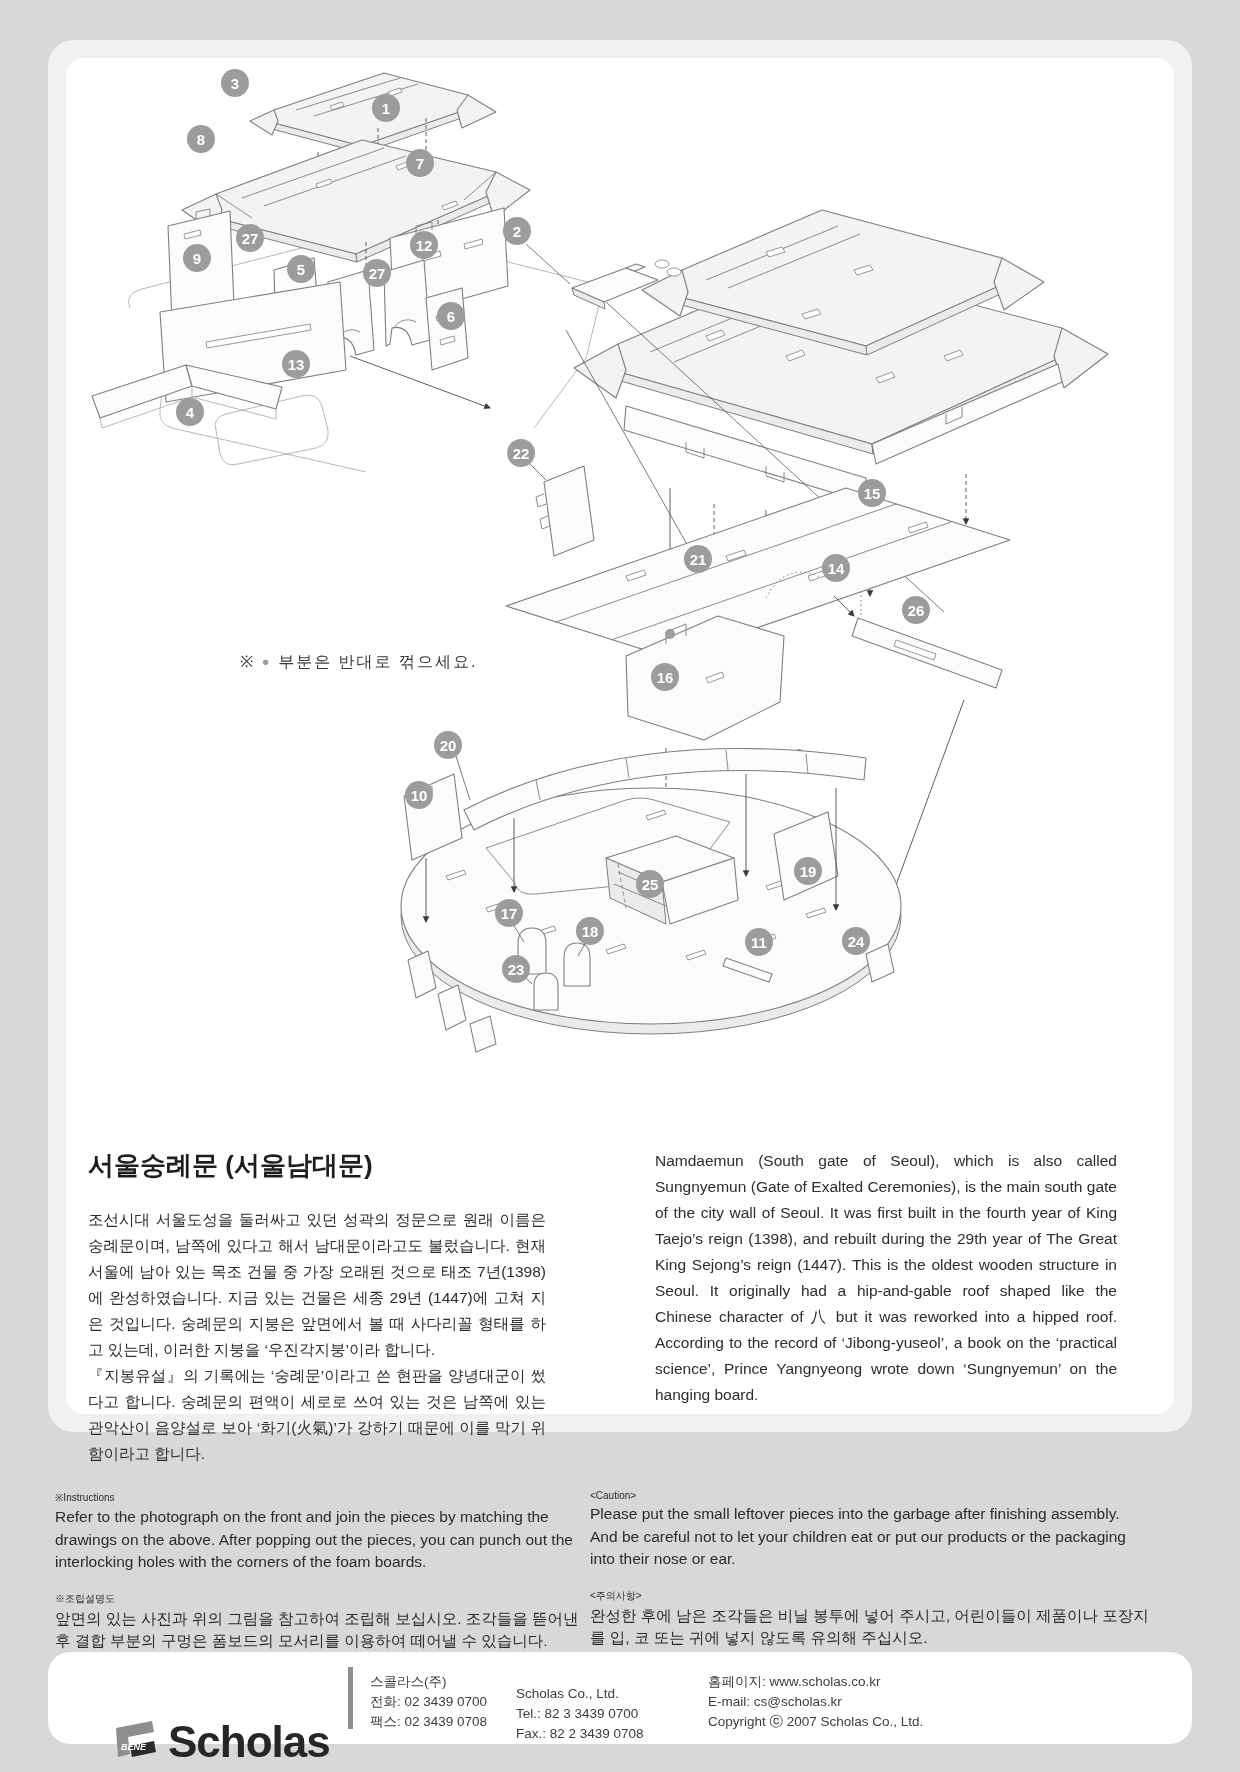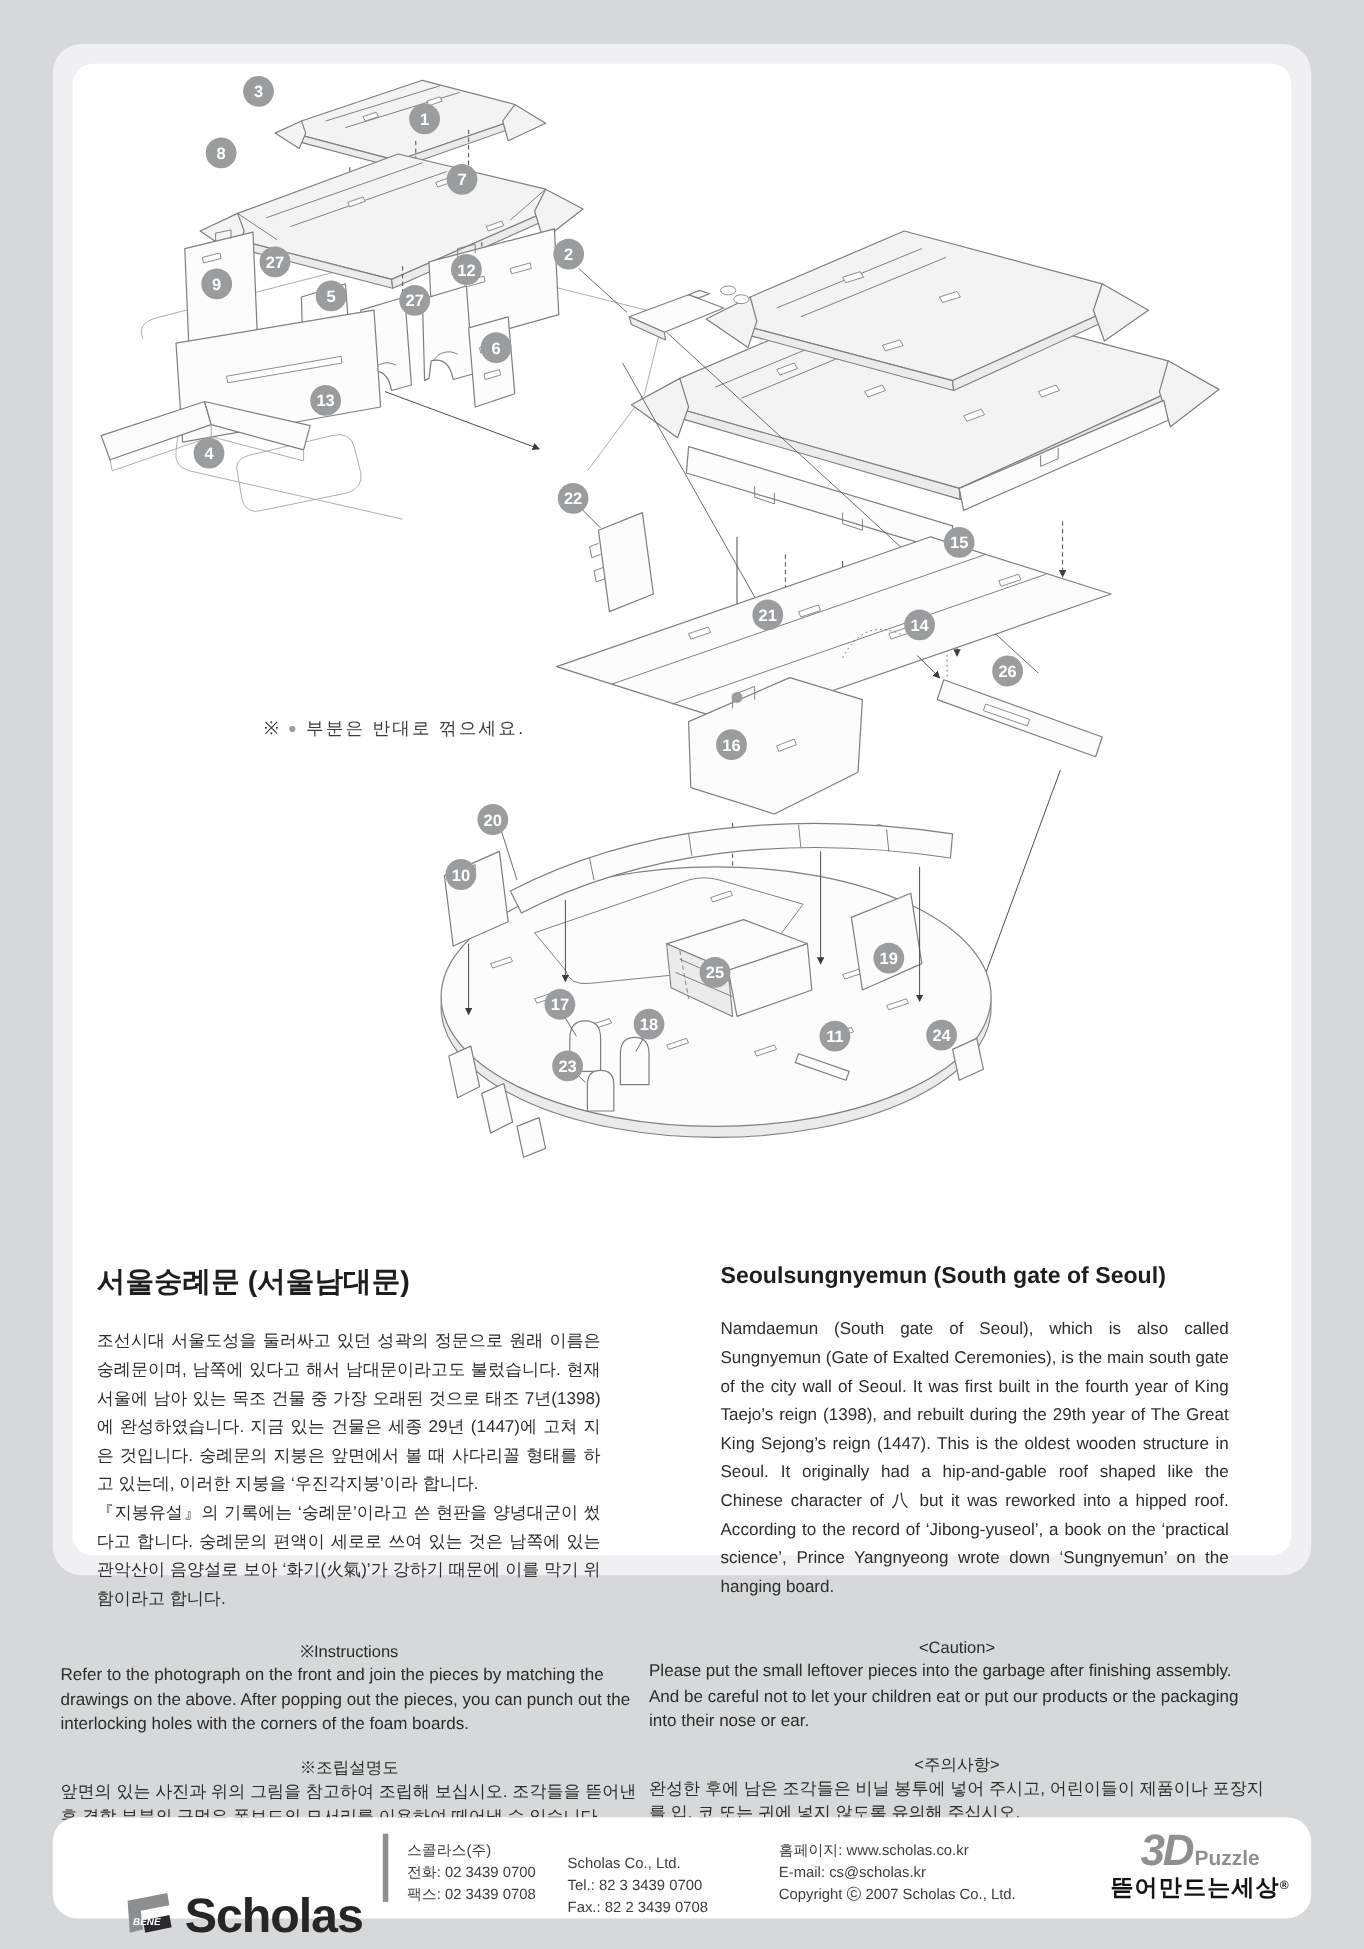--- a/index.html
+++ b/index.html
@@ -36,21 +36,21 @@
   .desc{position:absolute;top:1090px;}
   .desc-ko{left:22px;width:458px;}
   .desc-en{left:589px;width:462px;}
   .desc h2{font-size:26px;margin:0 0 24px 0;color:#1e1e1e;font-weight:bold;}
   .desc-en h2{font-size:21px;}
   .desc p{font-size:15.5px;line-height:26px;color:#2d2d2d;text-align:justify;margin:0;}
 
   .notes-row{position:absolute;left:55px;top:1490px;width:1140px;height:160px;}
   .col-inst{position:absolute;left:0;top:0;width:525px;}
   .col-caut{position:absolute;left:535px;top:0;width:560px;}
-  .note-h{font-size:15px;color:#2b2b2b;margin:0 0 2px 0;text-align:center;}
+  .note-h{font-size:10px;color:#2b2b2b;margin:0 0 2px 0;}
   .note-p{font-size:15.5px;line-height:22.5px;color:#2b2b2b;margin:0 0 18px 0;}
 
   .footbar{position:absolute;left:48px;top:1652px;width:1144px;height:92px;
     background:#ffffff;border-radius:22px;}
   .brand{position:absolute;left:60px;top:16px;display:flex;align-items:center;height:60px;margin-top:44px;}
   .brand .flag{margin-right:8px;}
   .brand .name{font-size:44px;font-weight:bold;color:#262626;letter-spacing:-1px;}
   .fdivider{position:absolute;left:300px;top:15px;width:5px;height:62px;background:#8d8e90;}
   .fcol{position:absolute;top:20px;font-size:13.5px;line-height:20px;color:#3d3d3d;white-space:nowrap;}
   .fcol-ko{left:322px;}
@@ -377,21 +377,20 @@
       <span>부분은 반대로 꺾으세요.</span>
     </div>
 
     <div class="desc desc-ko">
       <h2>서울숭례문 (서울남대문)</h2>
       <p>조선시대 서울도성을 둘러싸고 있던 성곽의 정문으로 원래 이름은 숭례문이며, 남쪽에 있다고 해서 남대문이라고도 불렀습니다. 현재 서울에 남아 있는 목조 건물 중 가장 오래된 것으로 태조 7년(1398)에 완성하였습니다. 지금 있는 건물은 세종 29년 (1447)에 고쳐 지은 것입니다. 숭례문의 지붕은 앞면에서 볼 때 사다리꼴 형태를 하고 있는데, 이러한 지붕을 ‘우진각지붕’이라 합니다.</p>
       <p>『지봉유설』의 기록에는 ‘숭례문’이라고 쓴 현판을 양녕대군이 썼다고 합니다. 숭례문의 편액이 세로로 쓰여 있는 것은 남쪽에 있는 관악산이 음양설로 보아 ‘화기(火氣)’가 강하기 때문에 이를 막기 위함이라고 합니다.</p>
     </div>
 
     <div class="desc desc-en">
-      <h2>Seoulsungnyemun (South gate of Seoul)</h2>
       <p>Namdaemun (South gate of Seoul), which is also called Sungnyemun (Gate of Exalted Ceremonies), is the main south gate of the city wall of Seoul. It was first built in the fourth year of King Taejo’s reign (1398), and rebuilt during the 29th year of The Great King Sejong’s reign (1447). This is the oldest wooden structure in Seoul. It originally had a hip-and-gable roof shaped like the Chinese character of 八 but it was reworked into a hipped roof. According to the record of ‘Jibong-yuseol’, a book on the ‘practical science’, Prince Yangnyeong wrote down ‘Sungnyemun’ on the hanging board.</p>
     </div>
   </div>
 </div>
 
 <div class="notes-row">
   <div class="col-inst">
     <p class="note-h">※Instructions</p>
     <p class="note-p">Refer to the photograph on the front and join the pieces by matching the drawings on the above. After popping out the pieces, you can punch out the interlocking holes with the corners of the foam boards.</p>
     <p class="note-h">※조립설명도</p>
@@ -423,21 +422,13 @@
   <div class="fcol fcol-en">
     <div>Scholas Co., Ltd.</div>
     <div>Tel.: 82 3 3439 0700</div>
     <div>Fax.: 82 2 3439 0708</div>
   </div>
   <div class="fcol fcol-web">
     <div>홈페이지: www.scholas.co.kr</div>
     <div>E-mail: cs@scholas.kr</div>
     <div>Copyright ⓒ 2007 Scholas Co., Ltd.</div>
   </div>
-  <div class="plogo">
-    <div class="p-top">
-      <span class="p-3d">3D</span><span class="p-puzzle">Puzzle</span>
-    </div>
-    <div class="p-world">
-      <span>뜯어만드는세상</span><span class="p-reg">®</span>
-    </div>
-  </div>
 </div>
 
 </body></html>

